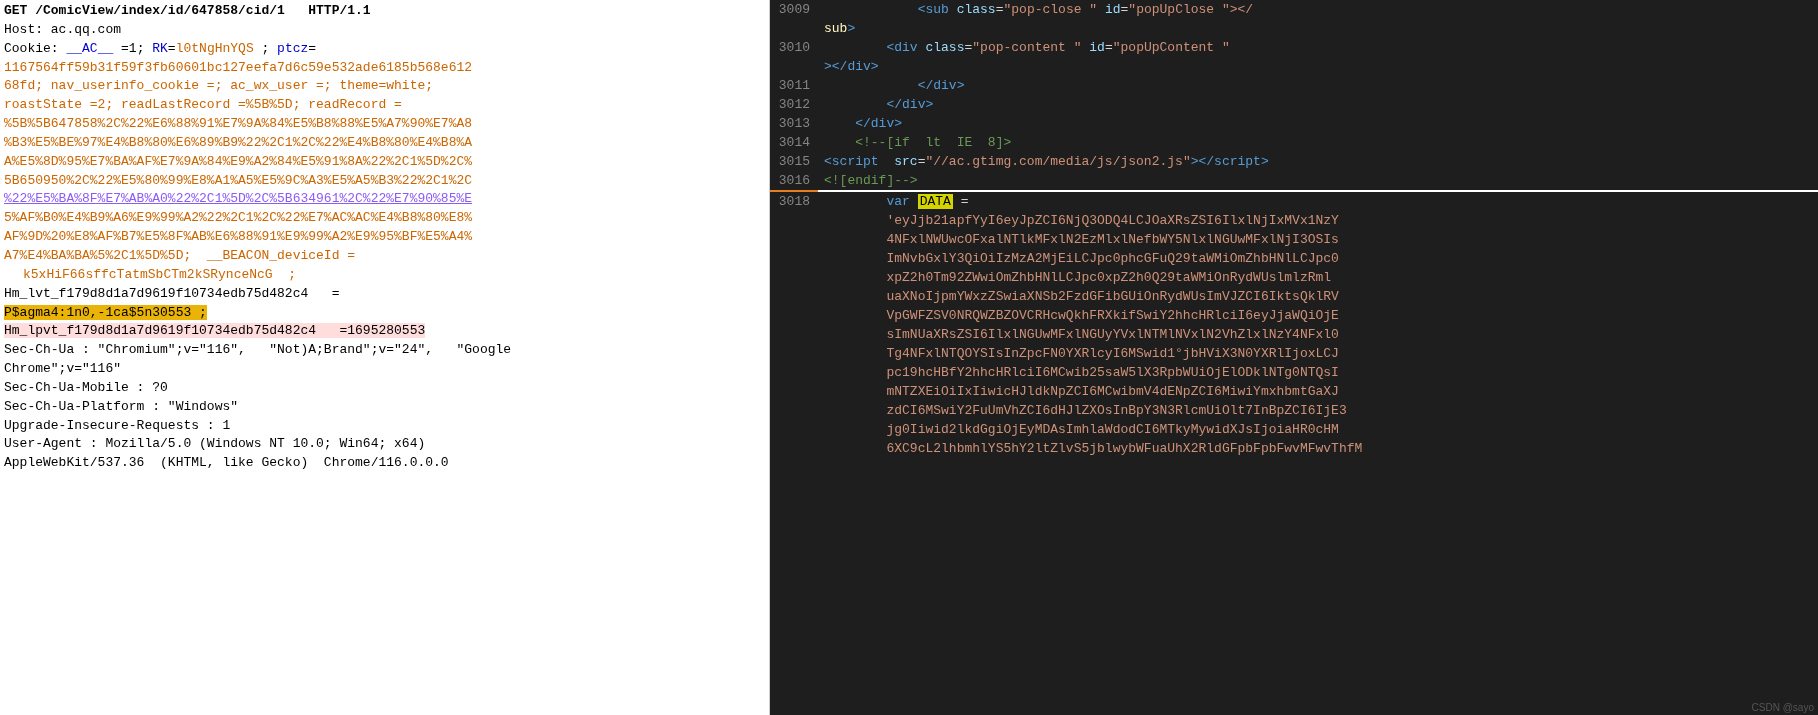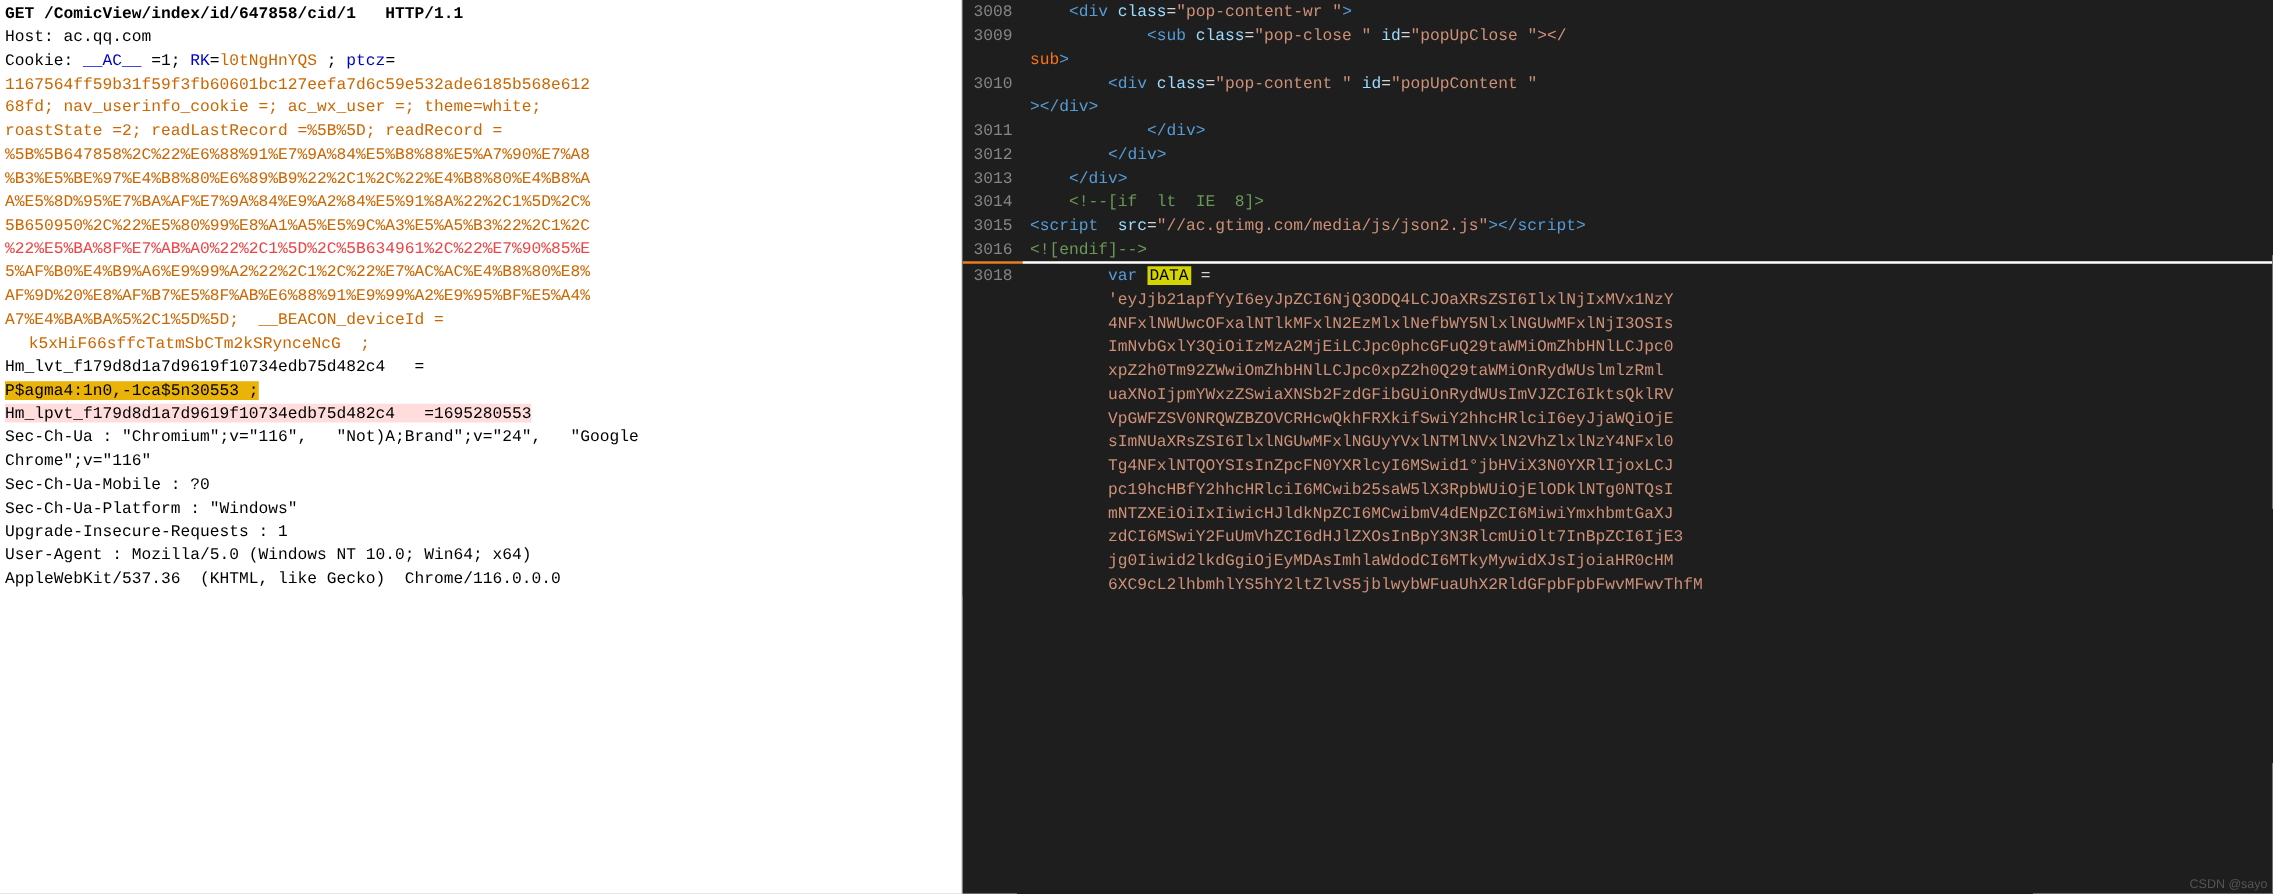--- a/index.html
+++ b/index.html
@@ -91,53 +91,49 @@
   <pre><span style="font-weight:bold;">GET /ComicView/index/id/647858/cid/1   HTTP/1.1</span>
 <span style="color:#000;">Host: ac.qq.com</span>
 <span style="color:#000;">Cookie: <span style="color:#0000cc;">__AC__</span> =1; <span style="color:#0000cc;">RK</span>=<span style="color:#cc6600;">l0tNgHnYQS</span> ; <span style="color:#0000cc;">ptcz</span>=</span>
 <span style="color:#cc6600;">1167564ff59b31f59f3fb60601bc127eefa7d6c59e532ade6185b568e612</span>
 <span style="color:#cc6600;">68fd; nav_userinfo_cookie =; ac_wx_user =; theme=white;</span>
 <span style="color:#cc6600;text-align:center;">roastState =2; readLastRecord =%5B%5D; readRecord =</span>
 <span style="color:#cc6600;">%5B%5B647858%2C%22%E6%88%91%E7%9A%84%E5%B8%88%E5%A7%90%E7%A8</span>
 <span style="color:#cc6600;">%B3%E5%BE%97%E4%B8%80%E6%89%B9%22%2C1%2C%22%E4%B8%80%E4%B8%A</span>
 <span style="color:#cc6600;">A%E5%8D%95%E7%BA%AF%E7%9A%84%E9%A2%84%E5%91%8A%22%2C1%5D%2C%</span>
 <span style="color:#cc6600;">5B650950%2C%22%E5%80%99%E8%A1%A5%E5%9C%A3%E5%A5%B3%22%2C1%2C</span>
-<span style="color:#ef4444;">%22%E5%BA%8F%E7%AB%A0%22%2C1%5D%2C%5B634961%2C%22%E7%90%85%E</span>
+<span style="color:#8b5cf6;text-decoration:underline;">%22%E5%BA%8F%E7%AB%A0%22%2C1%5D%2C%5B634961%2C%22%E7%90%85%E</span>
 <span style="color:#cc6600;">5%AF%B0%E4%B9%A6%E9%99%A2%22%2C1%2C%22%E7%AC%AC%E4%B8%80%E8%</span>
 <span style="color:#cc6600;">AF%9D%20%E8%AF%B7%E5%8F%AB%E6%88%91%E9%99%A2%E9%95%BF%E5%A4%</span>
 <span style="color:#cc6600;">A7%E4%BA%BA%5%2C1%5D%5D;  __BEACON_deviceId =</span>
 <span style="color:#cc6600;margin-left:19px;">k5xHiF66sffcTatmSbCTm2kSRynceNcG  ;</span>
 <span style="color:#000;">Hm_lvt_f179d8d1a7d9619f10734edb75d482c4   =</span>
 <span style="background:#eab308;color:#000;">P$agma4:1n0,-1ca$5n30553 ;</span>
 <span style="background:#ffdddd;color:#000;">Hm_lpvt_f179d8d1a7d9619f10734edb75d482c4   =1695280553</span>
 <span style="color:#000;">Sec-Ch-Ua : "Chromium";v="116",   "Not)A;Brand";v="24",   "Google</span>
 <span style="color:#000;">Chrome";v="116"</span>
 <span style="color:#000;">Sec-Ch-Ua-Mobile : ?0</span>
 <span style="color:#000;">Sec-Ch-Ua-Platform : "Windows"</span>
 <span style="color:#000;">Upgrade-Insecure-Requests : 1</span>
 <span style="color:#000;">User-Agent : Mozilla/5.0 (Windows NT 10.0; Win64; x64)</span>
 <span style="color:#000;">AppleWebKit/537.36  (KHTML, like Gecko)  Chrome/116.0.0.0</span></pre>
 </div>
 
 <div class="right-panel">
   <div class="code-area">
 
-    <div class="code-line">
-      <span class="line-number">3008</span>
-      <span class="line-content">    <span class="tag">&lt;div</span> <span class="attr" style="color:#9cdcfe;">class</span>=<span class="val">"pop-content-wr "</span><span class="tag">&gt;</span></span>
-    </div>
 
     <div class="code-line">
       <span class="line-number">3009</span>
       <span class="line-content">            <span class="tag">&lt;sub</span> <span class="attr" style="color:#9cdcfe;">class</span>=<span class="val">"pop-close "</span> <span class="attr" style="color:#9cdcfe;">id</span>=<span class="val">"popUpClose "&gt;&lt;/</span></span>
     </div>
 
     <div class="code-line">
       <span class="line-number"></span>
-      <span class="line-content"><span class="val" style="color:#f97316;">sub</span><span class="tag">&gt;</span></span>
+      <span class="line-content"><span class="val" style="color:#fef9c3;">sub</span><span class="tag">&gt;</span></span>
     </div>
 
     <div class="code-line">
       <span class="line-number">3010</span>
       <span class="line-content">        <span class="tag">&lt;div</span> <span class="attr" style="color:#9cdcfe;">class</span>=<span class="val">"pop-content "</span> <span class="attr" style="color:#9cdcfe;">id</span>=<span class="val">"popUpContent "</span></span>
     </div>
 
     <div class="code-line">
       <span class="line-number"></span>
       <span class="line-content"><span class="tag">&gt;&lt;/div&gt;</span></span>

